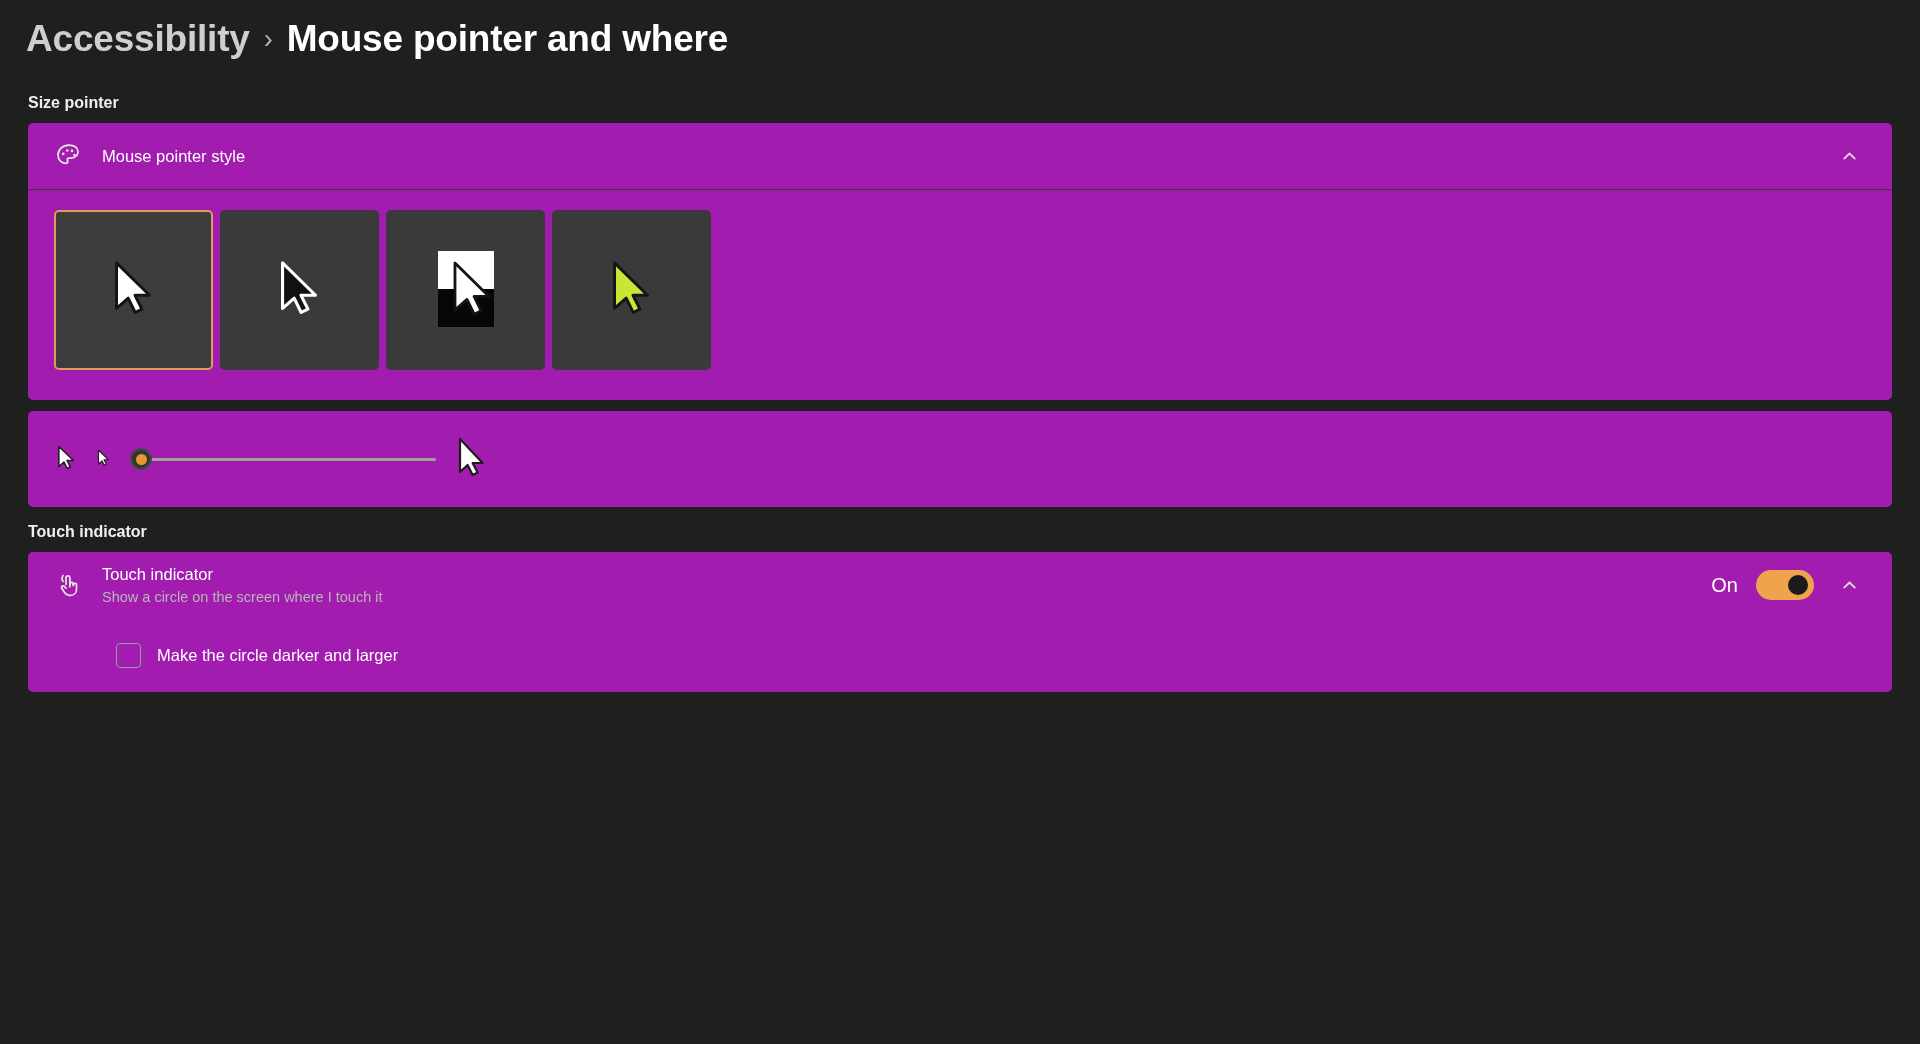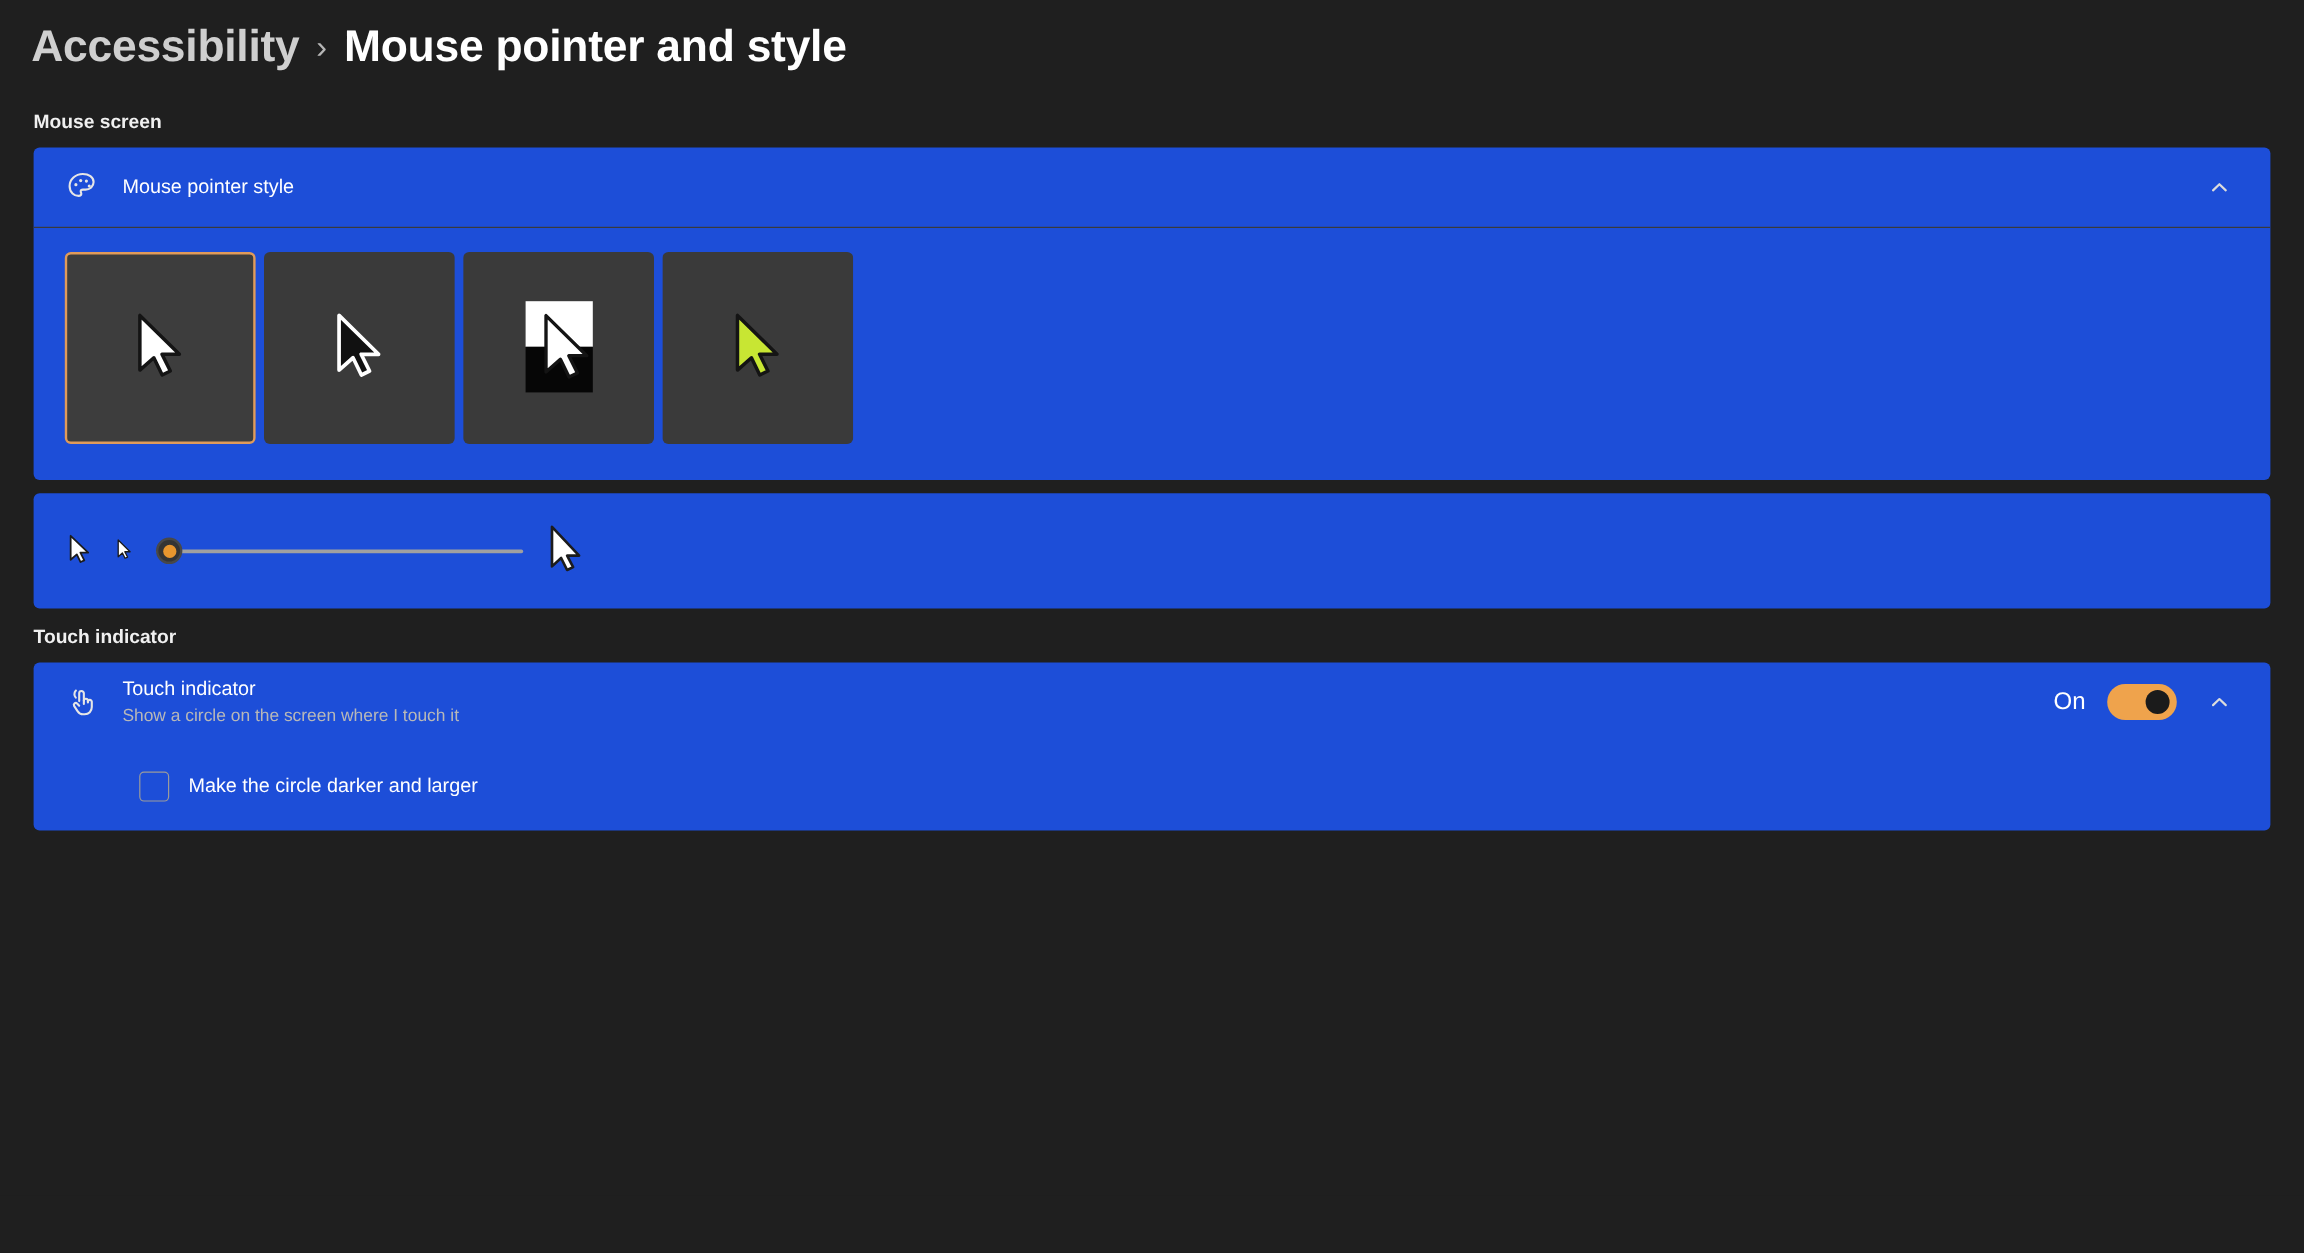--- a/index.html
+++ b/index.html
@@ -57,21 +57,21 @@
     font-weight: 600;
     color: #f0f0f0;
     padding-left: 28px;
     margin-top: 16px;
     margin-bottom: 11px;
   }
 
   
   .card {
     margin: 0 28px 0 28px;
-    background: #1d4ed8;
+    background: #a21caf;
     border-radius: 5px;
     overflow: hidden;
   }
   .card + .card { margin-top: 11px; }
 
   .card-row {
     display: flex;
     align-items: center;
     min-height: 66px;
     padding: 0 26px 0 26px;
@@ -255,24 +255,24 @@
   svg { display: block; }
 </style>
 </head>
 <body>
 
 <div class="page">
 
   <div class="breadcrumb">
     <span class="crumb-parent">Accessibility</span>
     <span class="crumb-sep">›</span>
-    <span class="crumb-current">Mouse pointer and style</span>
+    <span class="crumb-current">Mouse pointer and where</span>
   </div>
 
-  <div class="section-label">Mouse screen</div>
+  <div class="section-label">Size pointer</div>
 
   <div class="card">
 
     <div class="card-row">
       <div class="row-icon">
         <svg width="30" height="30" viewBox="0 0 24 24" fill="none" stroke="#e6e6e6" stroke-width="1.4">
           <path d="M12 3.2c-4.9 0-8.8 3.6-8.8 8 0 4.4 3.2 6.6 6 6.6 1.2 0 1.8-.5 1.8-1.4 0-.6-.4-1-.4-1.6 0-.7.6-1.2 1.5-1.2h1.7c3 0 5.4-2.2 5.4-5 0-3.3-3.2-5.4-7.2-5.4z"></path>
           <circle cx="7.4" cy="10.3" r="1.05" fill="#e6e6e6" stroke="none"></circle>
           <circle cx="10.6" cy="7.6" r="1.05" fill="#e6e6e6" stroke="none"></circle>
           <circle cx="14.4" cy="7.9" r="1.05" fill="#e6e6e6" stroke="none"></circle>

